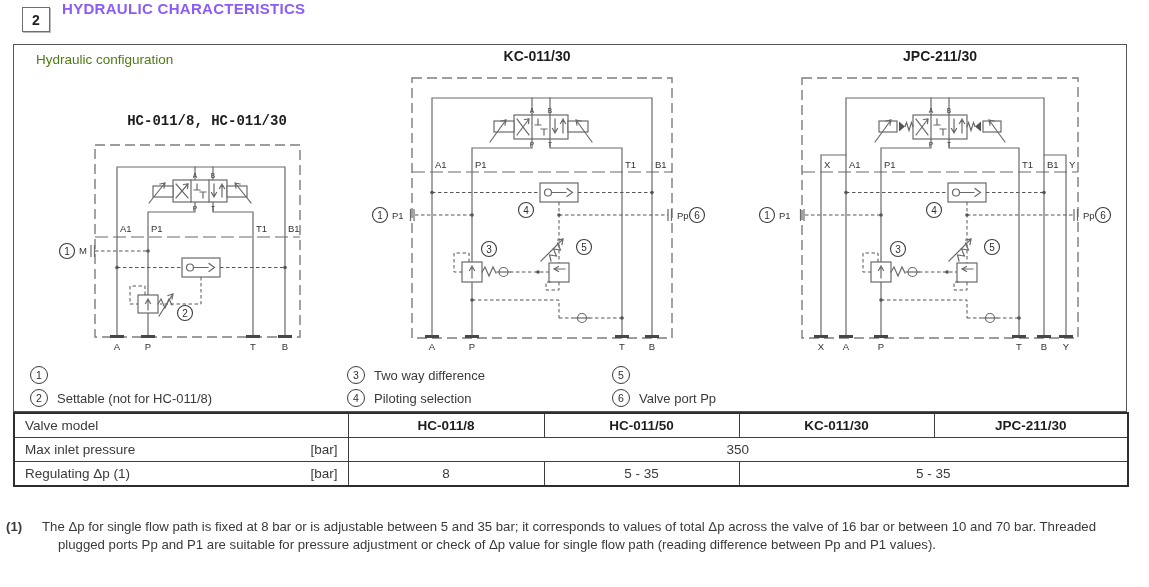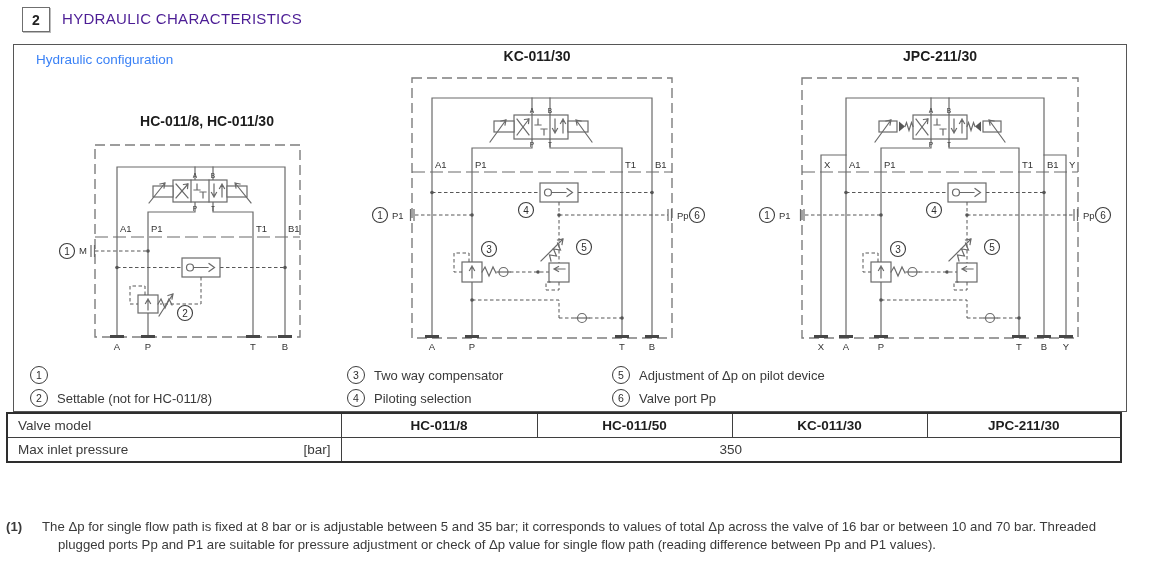--- a/index.html
+++ b/index.html
@@ -2,24 +2,24 @@
 <html><head>
 <meta charset="utf-8">
 <style>
   html,body{margin:0;padding:0;background:#fff;}
   .page{position:relative;width:1149px;height:587px;background:#fff;
         font-family:"Liberation Sans",sans-serif;color:#3a3a3a;overflow:hidden;}
   
   .secnum{position:absolute;left:22px;top:7px;width:26px;height:23px;border:1.5px solid #6f6f6f;
           display:flex;align-items:center;justify-content:center;font-weight:bold;font-size:14px;color:#222;
           box-shadow:1px 1px 0 #bbb;}
-  .sectitle{position:absolute;left:62px;top:10px;font-weight:normal;font-size:15px;color:#4c1d95;letter-spacing:.3px;}
+  .sectitle{position:absolute;left:62px;top:0;font-weight:bold;font-size:15px;color:#8b5cf6;letter-spacing:.3px;}
   
   .panel{position:absolute;left:13px;top:44px;width:1114px;height:368px;border:1.6px solid #565656;box-sizing:border-box;}
-  .panel-label{position:absolute;left:36px;top:52px;font-size:13.5px;color:#3b82f6;}
+  .panel-label{position:absolute;left:36px;top:52px;font-size:13.5px;color:#4d7c0f;}
   .dtitle{position:absolute;font-weight:bold;font-size:14px;color:#1d1d1d;text-align:center;}
   .svgwrap{position:absolute;}
   svg{font-family:"Liberation Sans",sans-serif;}
   .s{stroke:#6a6a6a;stroke-width:1.2;fill:none;stroke-linecap:square;}
   .sf{fill:#fff;stroke:#6a6a6a;stroke-width:1.2;}
   .tri{fill:#555;stroke:none;}
   .db{stroke:#7d7d7d;stroke-width:1.4;fill:none;stroke-dasharray:10 5;}
   .dc{stroke:#6a6a6a;stroke-width:1.2;fill:none;stroke-dasharray:13 5;}
   .dp{stroke:#575757;stroke-width:1;fill:none;stroke-dasharray:3.5 2.5;}
   .tk{stroke:#474747;stroke-width:3;fill:none;}
@@ -27,21 +27,21 @@
   .lbl{font-size:9.5px;fill:#333;}
   .lbls{font-size:6.5px;fill:#333;}
   .mid{text-anchor:middle;}
   .cc circle{fill:#fff;stroke:#3c3c3c;stroke-width:1.1;}
   .cc text{font-size:10px;fill:#2e2e2e;text-anchor:middle;}
   
   .leg{position:absolute;display:flex;align-items:center;gap:9px;font-size:13px;color:#3a3a3a;white-space:nowrap;}
   .cnum{display:inline-flex;width:16px;height:16px;border:1.2px solid #3c3c3c;border-radius:50%;
         align-items:center;justify-content:center;font-size:10.5px;color:#2e2e2e;flex:0 0 auto;}
   
-  table.spec{position:absolute;left:6px;top:412px;width:1114px;border-collapse:collapse;table-layout:fixed;
+  table.spec{position:absolute;left:13px;top:412px;width:1114px;border-collapse:collapse;table-layout:fixed;
              font-size:13.5px;color:#3a3a3a;}
   table.spec td{border:1.4px solid #3f3f3f;height:23px;padding:0;text-align:center;vertical-align:middle;}
   table.spec{border:2px solid #2e2e2e;}
   td.lab{text-align:left;}
   .labwrap{display:flex;justify-content:space-between;padding:0 10px 0 10px;}
   .model{font-weight:bold;color:#1d1d1d;}
   
   .footnote{position:absolute;left:6px;top:518px;width:1135px;font-size:13.2px;line-height:1.38;color:#3a3a3a;}
   .fn-marker{position:absolute;left:0;top:0;font-weight:bold;}
   .fn-text{display:block;padding-left:52px;text-indent:-16px;}
@@ -50,21 +50,21 @@
 <body>
 
 <div class="page">
 
   <div class="secnum">2</div>
   <div class="sectitle">HYDRAULIC CHARACTERISTICS</div>
 
   <div class="panel"></div>
   <div class="panel-label">Hydraulic configuration</div>
 
-  <div class="dtitle" style="left:57px;top:113px;width:300px;">HC-011/8, HC-011/30</div>
+  <div class="dtitle" style="left:57px;top:113px;width:300px;font-family:Liberation Mono, monospace;">HC-011/8, HC-011/30</div>
   <div class="dtitle" style="left:437px;top:48px;width:200px;">KC-011/30</div>
   <div class="dtitle" style="left:840px;top:48px;width:200px;">JPC-211/30</div>
 
   <div class="svgwrap" style="left:48px;top:132px;">
   <svg width="312" height="230" viewBox="0 0 312 230">
     <rect class="db" x="47" y="13" width="205" height="192"></rect>
     <path class="s" d="M69,205 V35 H237 V205"></path>
     <path class="s" d="M147,48 V35 M165,48 V35"></path>
     <path class="s" d="M147,70 v10 H100 V205"></path>
     <path class="s" d="M165,70 v10 H205 V205"></path>
@@ -341,29 +341,28 @@
 
   <div class="leg" style="left:30px;top:366px;">
     <span class="cnum">1</span>
   </div>
   <div class="leg" style="left:30px;top:389px;">
     <span class="cnum">2</span>
     <span>Settable (not for HC-011/8)</span>
   </div>
   <div class="leg" style="left:347px;top:366px;">
     <span class="cnum">3</span>
-    <span>Two way compensator</span>
+    <span>Two way difference</span>
   </div>
   <div class="leg" style="left:347px;top:389px;">
     <span class="cnum">4</span>
     <span>Piloting selection</span>
   </div>
   <div class="leg" style="left:612px;top:366px;">
     <span class="cnum">5</span>
-    <span>Adjustment of Δp on pilot device</span>
   </div>
   <div class="leg" style="left:612px;top:389px;">
     <span class="cnum">6</span>
     <span>Valve port Pp</span>
   </div>
 
   <table class="spec">
     <colgroup>
         <col style="width:334px">
         <col style="width:196px">
@@ -385,20 +384,31 @@
     </tr>
     <tr>
       <td class="lab">
             <div class="labwrap">
               <span>Max inlet pressure</span>
               <span>[bar]</span>
             </div>
           </td>
       <td colspan="4">350</td>
     </tr>
+    <tr>
+      <td class="lab">
+            <div class="labwrap">
+              <span>Regulating Δp (1)</span>
+              <span>[bar]</span>
+            </div>
+          </td>
+      <td>8</td>
+      <td>5 - 35</td>
+      <td colspan="2">5 - 35</td>
+    </tr>
   </tbody>
     </table>
 
   <div class="footnote">
     <span class="fn-marker">(1)</span>
     <span class="fn-text">The Δp for single flow path is fixed at 8 bar or is adjustable between 5 and 35 bar; it corresponds to values of total Δp across the valve of 16 bar or between 10 and 70 bar. Threaded plugged ports Pp and P1 are suitable for pressure adjustment or check of Δp value for single flow path (reading difference between Pp and P1 values).</span>
   </div>
 
 </div>
 

